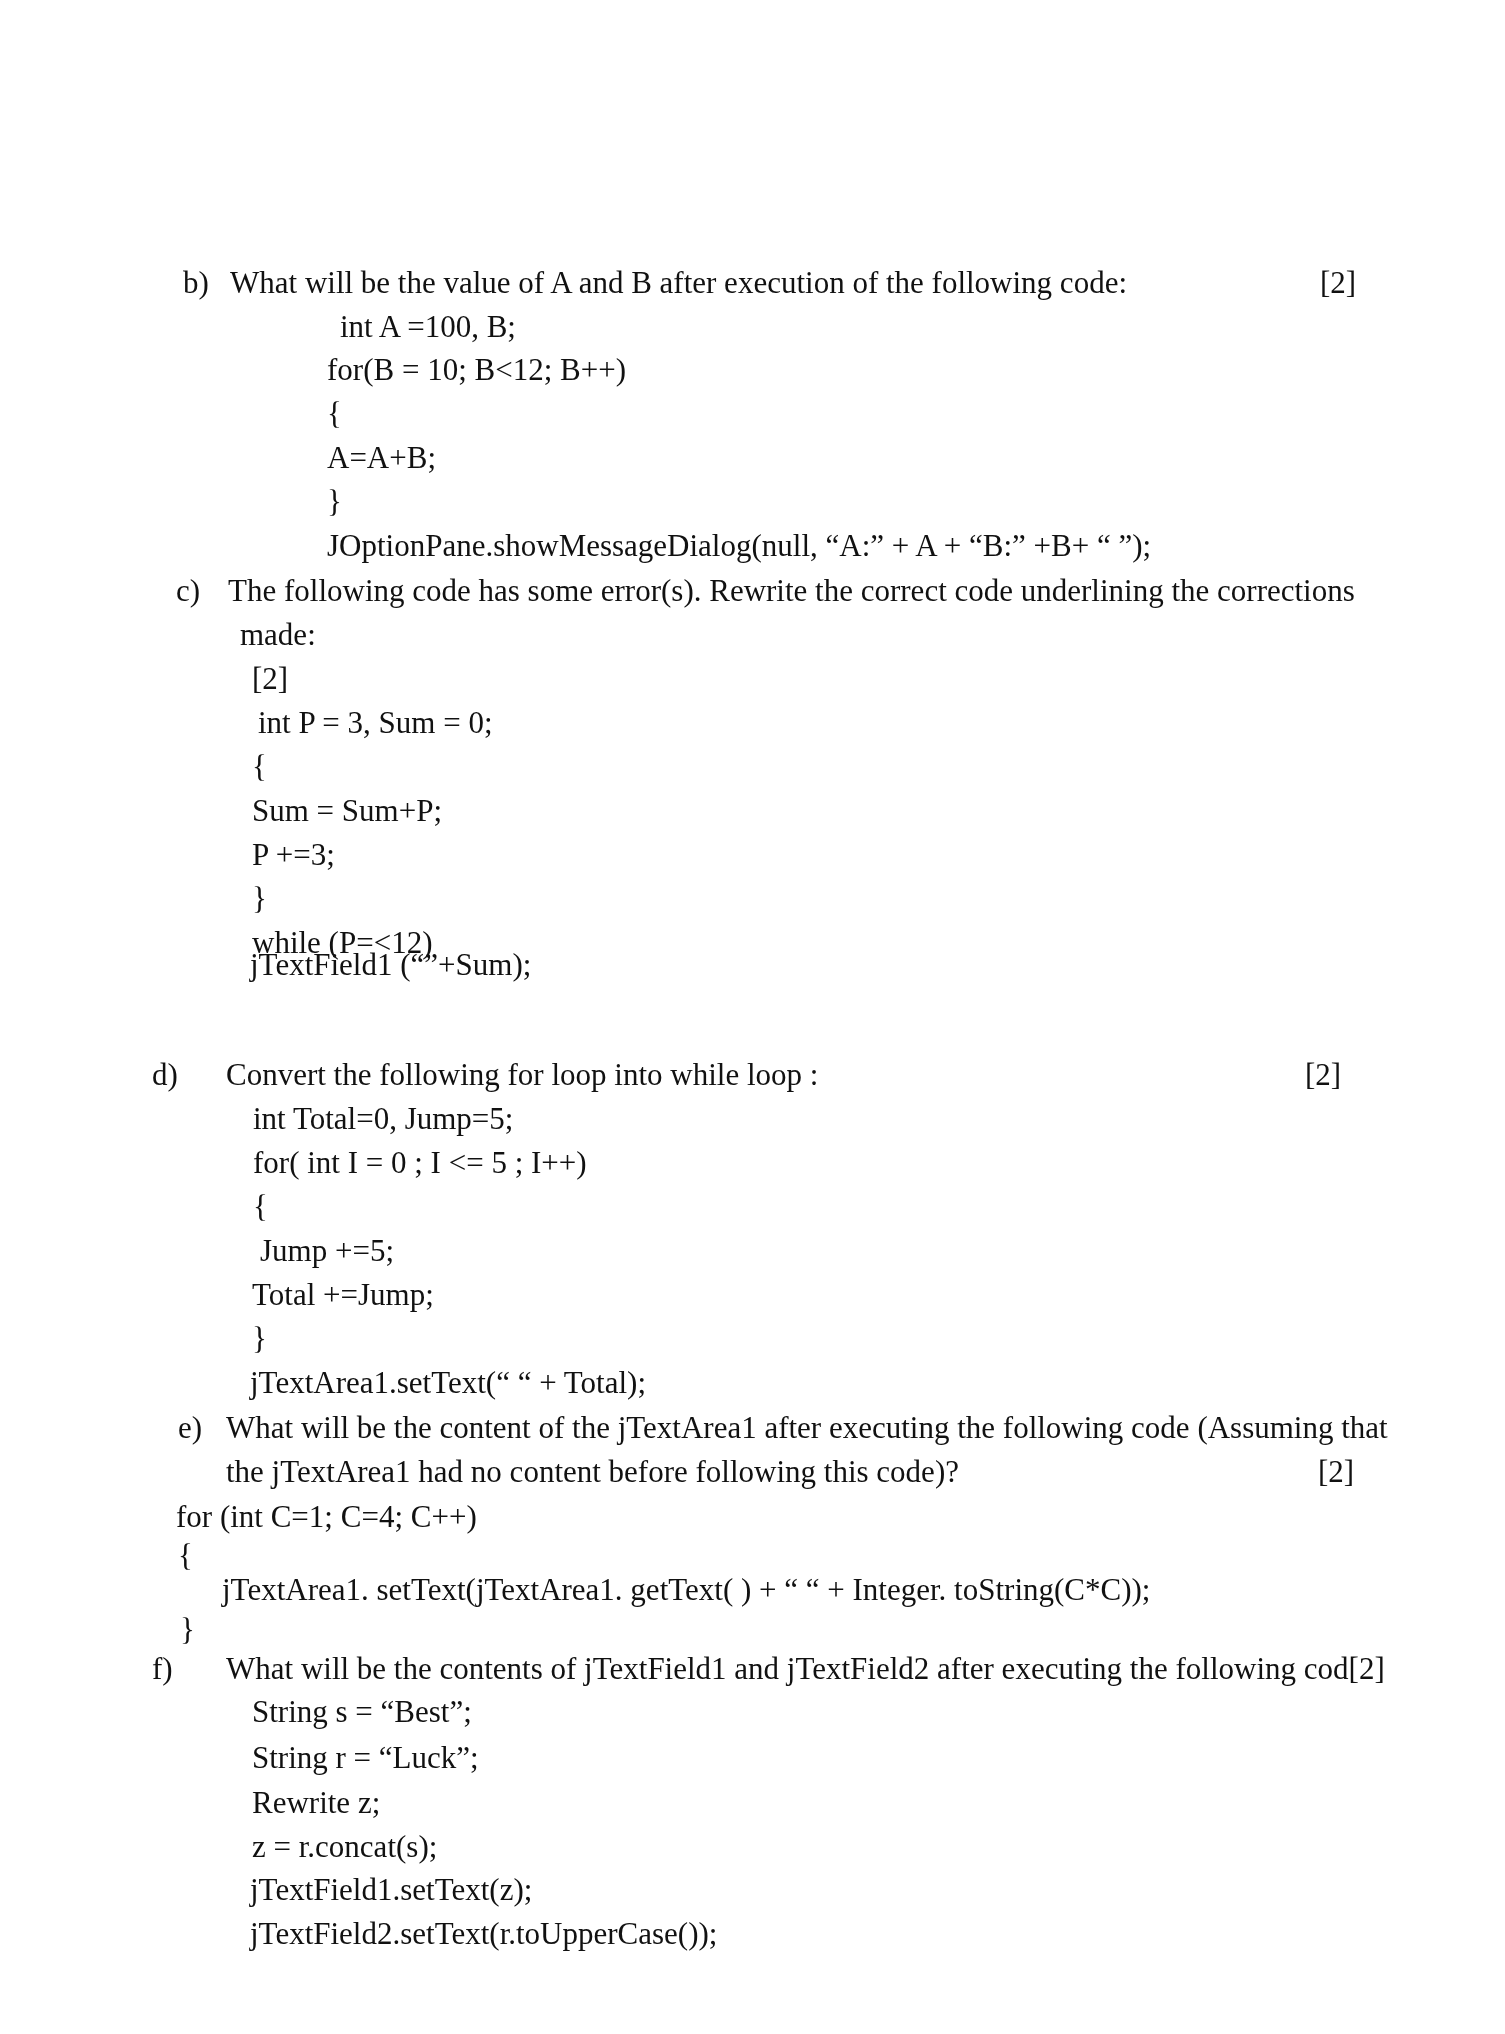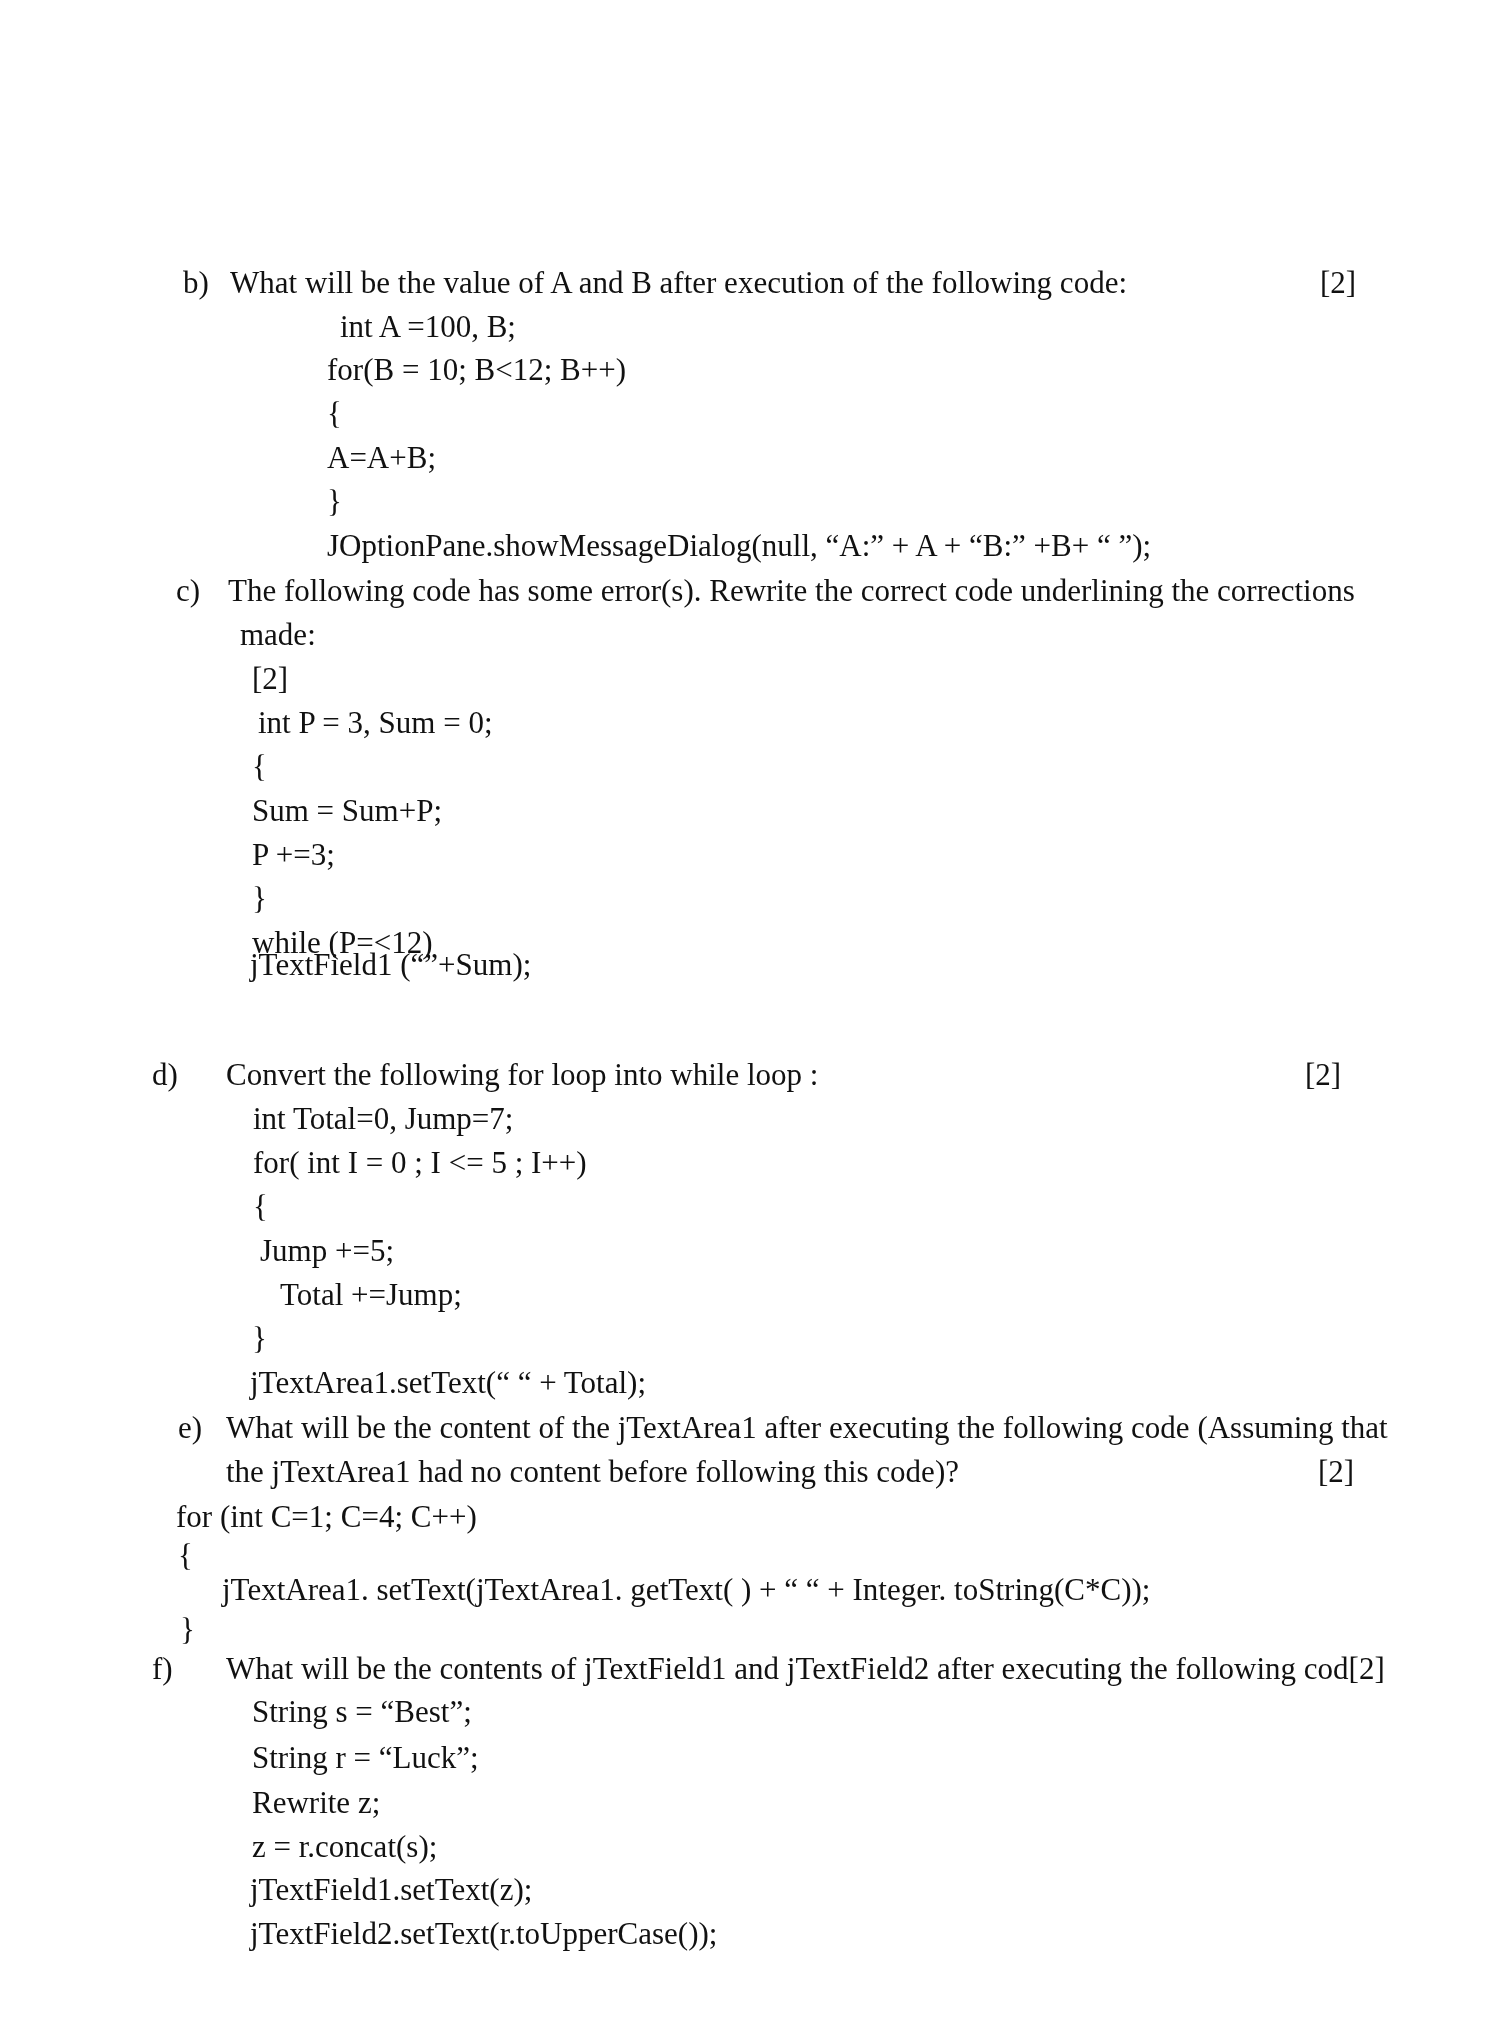--- a/index.html
+++ b/index.html
@@ -42,25 +42,25 @@
     <span class="ln" style="left:252px; top:839px;">P +=3;</span>
     <span class="ln" style="left:252px; top:883px;">}</span>
     <span class="ln" style="left:252px; top:927px;">while (P=&lt;12)</span>
     <span class="ln" style="left:250px; top:949px;">jTextField1 (“”+Sum);</span>
   </div>
 
   <div>
     <span class="ln" style="left:152px; top:1059px;">d)</span>
     <span class="ln" style="left:226px; top:1059px;">Convert the following for loop into while loop :</span>
     <span class="ln" style="left:1305px; top:1059px;">[2]</span>
-    <span class="ln" style="left:253px; top:1103px;">int Total=0, Jump=7;</span>
+    <span class="ln" style="left:253px; top:1103px;">int Total=0, Jump=5;</span>
     <span class="ln" style="left:253px; top:1147px;">for( int I = 0 ; I &lt;= 5 ; I++)</span>
     <span class="ln" style="left:253px; top:1191px;">{</span>
     <span class="ln" style="left:260px; top:1235px;">Jump +=5;</span>
-    <span class="ln" style="left:252px; top:1279px;margin-left:28px;">Total +=Jump;</span>
+    <span class="ln" style="left:252px; top:1279px;">Total +=Jump;</span>
     <span class="ln" style="left:252px; top:1323px;">}</span>
     <span class="ln" style="left:250px; top:1367px;">jTextArea1.setText(“ “ + Total);</span>
   </div>
 
   <div>
     <span class="ln" style="left:178px; top:1412px;">e)</span>
     <span class="ln" style="left:226px; top:1412px;">What will be the content of the jTextArea1 after executing the following code (Assuming that</span>
     <span class="ln" style="left:226px; top:1456px;">the jTextArea1 had no content before following this code)?</span>
     <span class="ln" style="left:1318px; top:1456px;">[2]</span>
     <span class="ln" style="left:176px; top:1501px;">for (int C=1; C=4; C++)</span>

